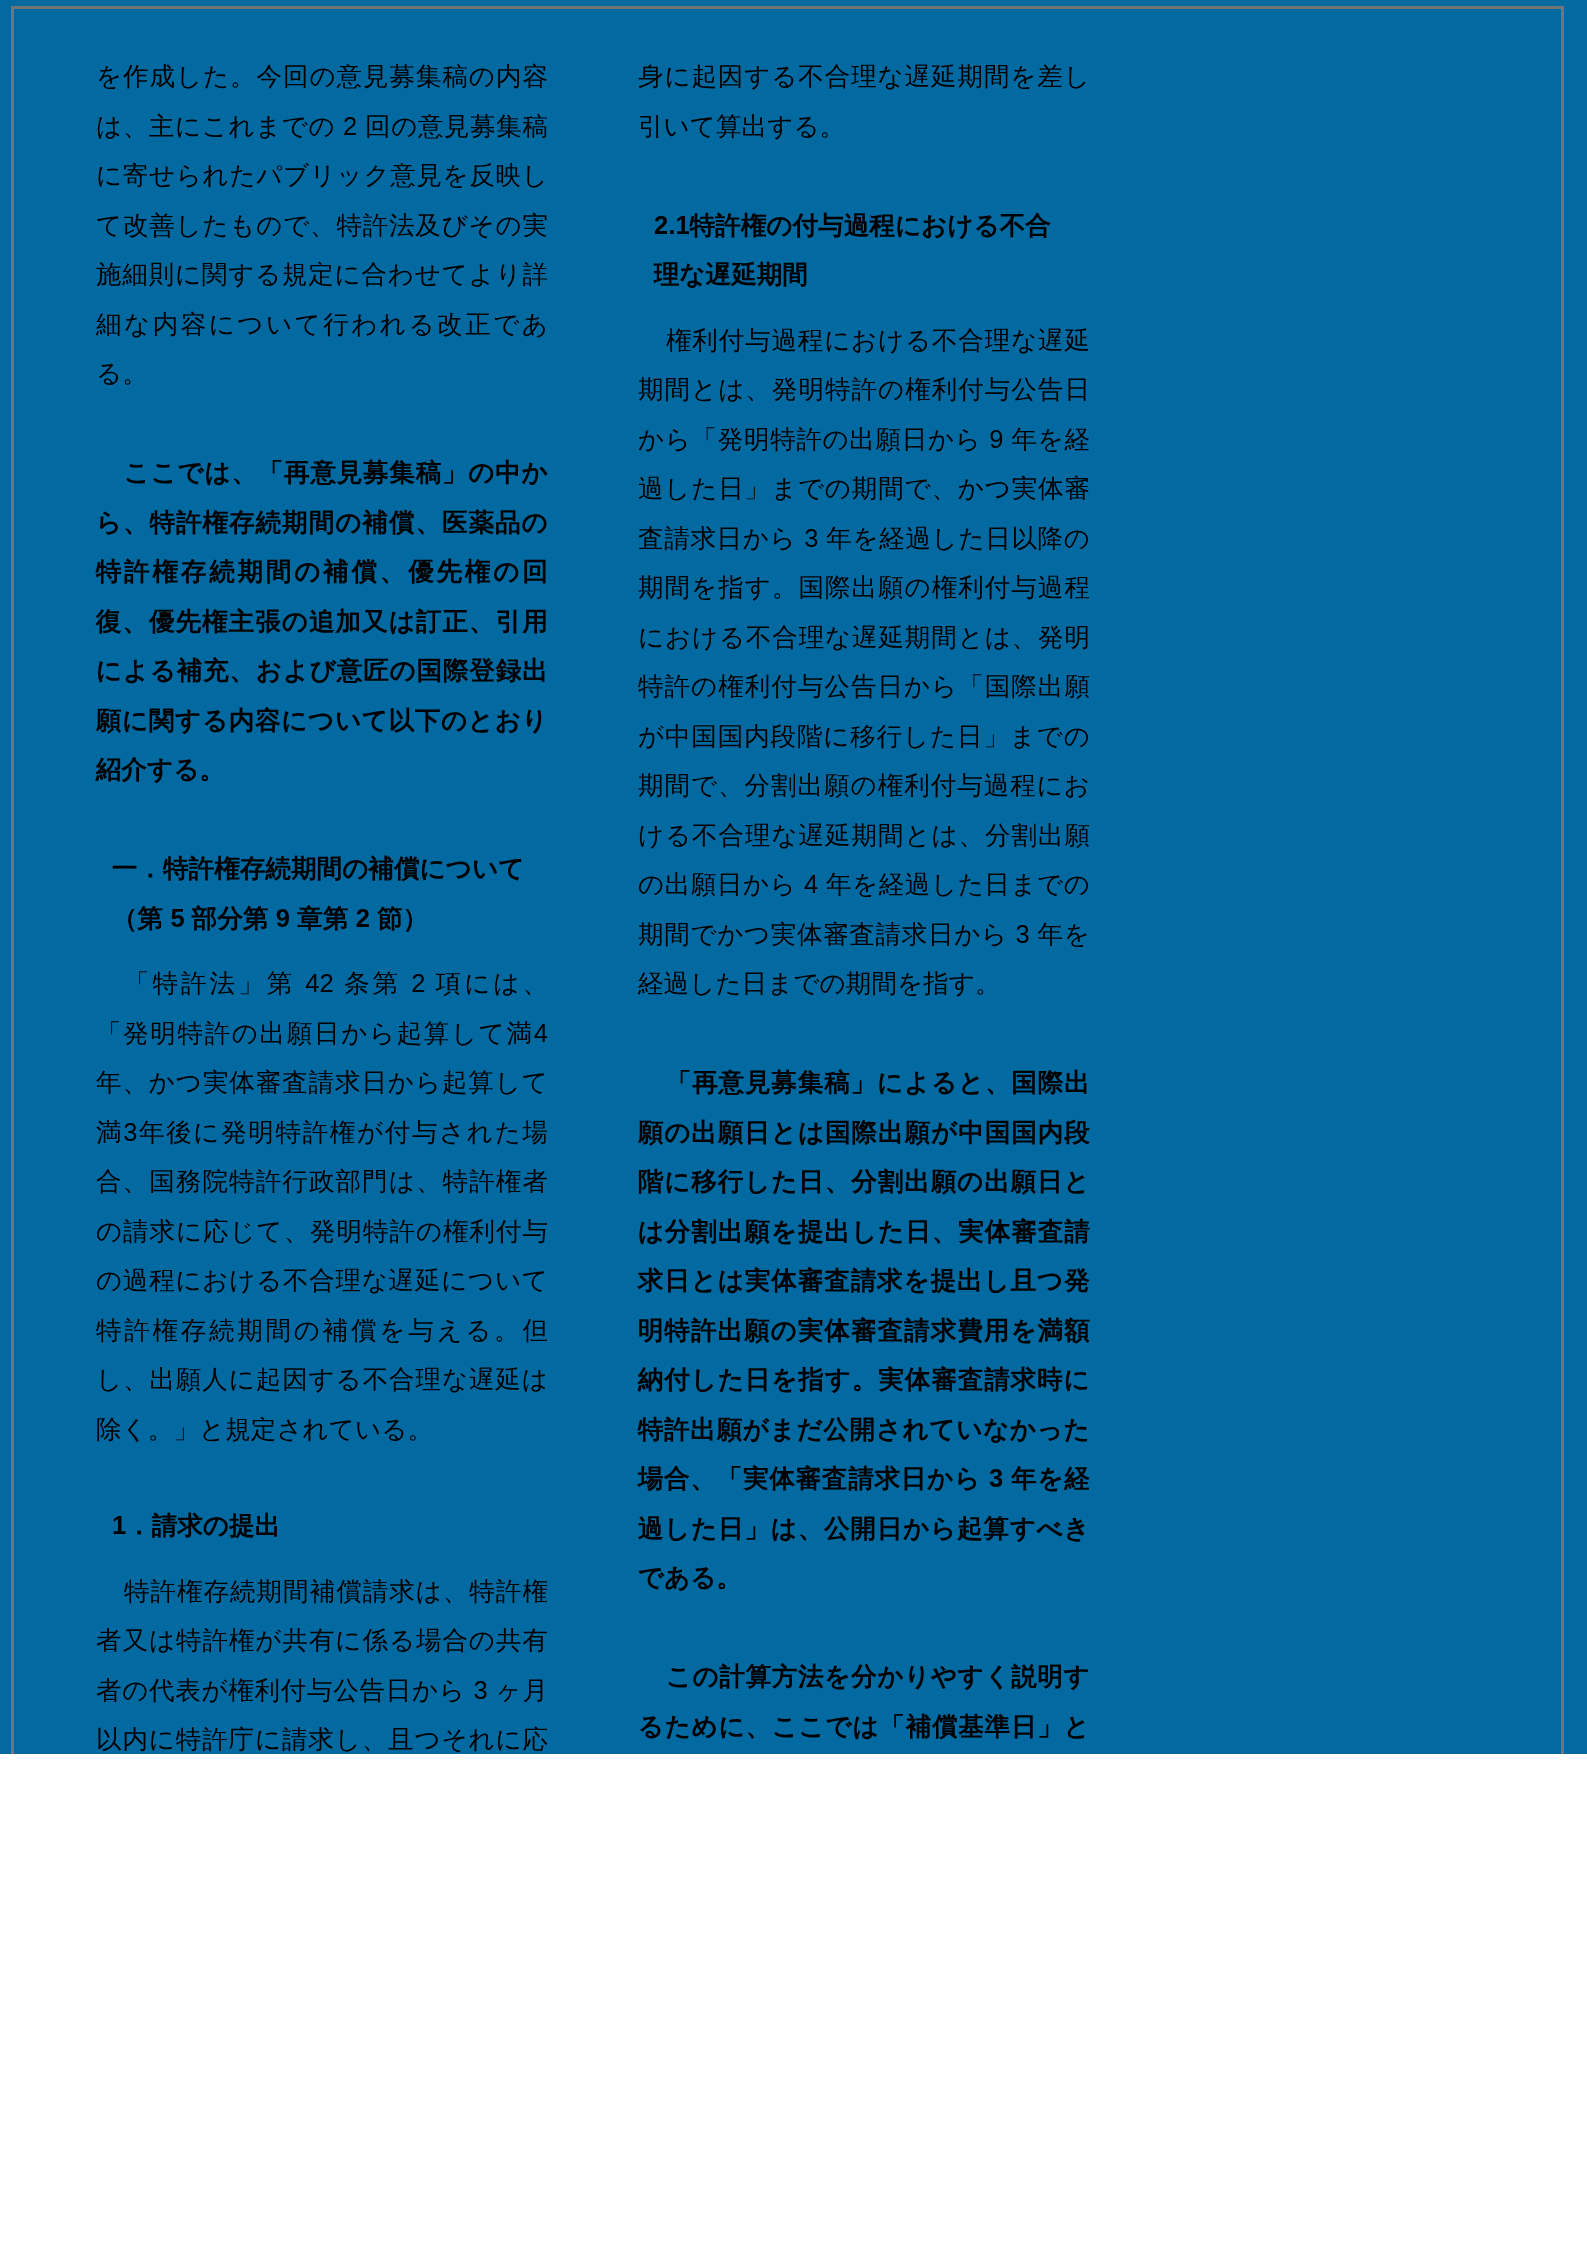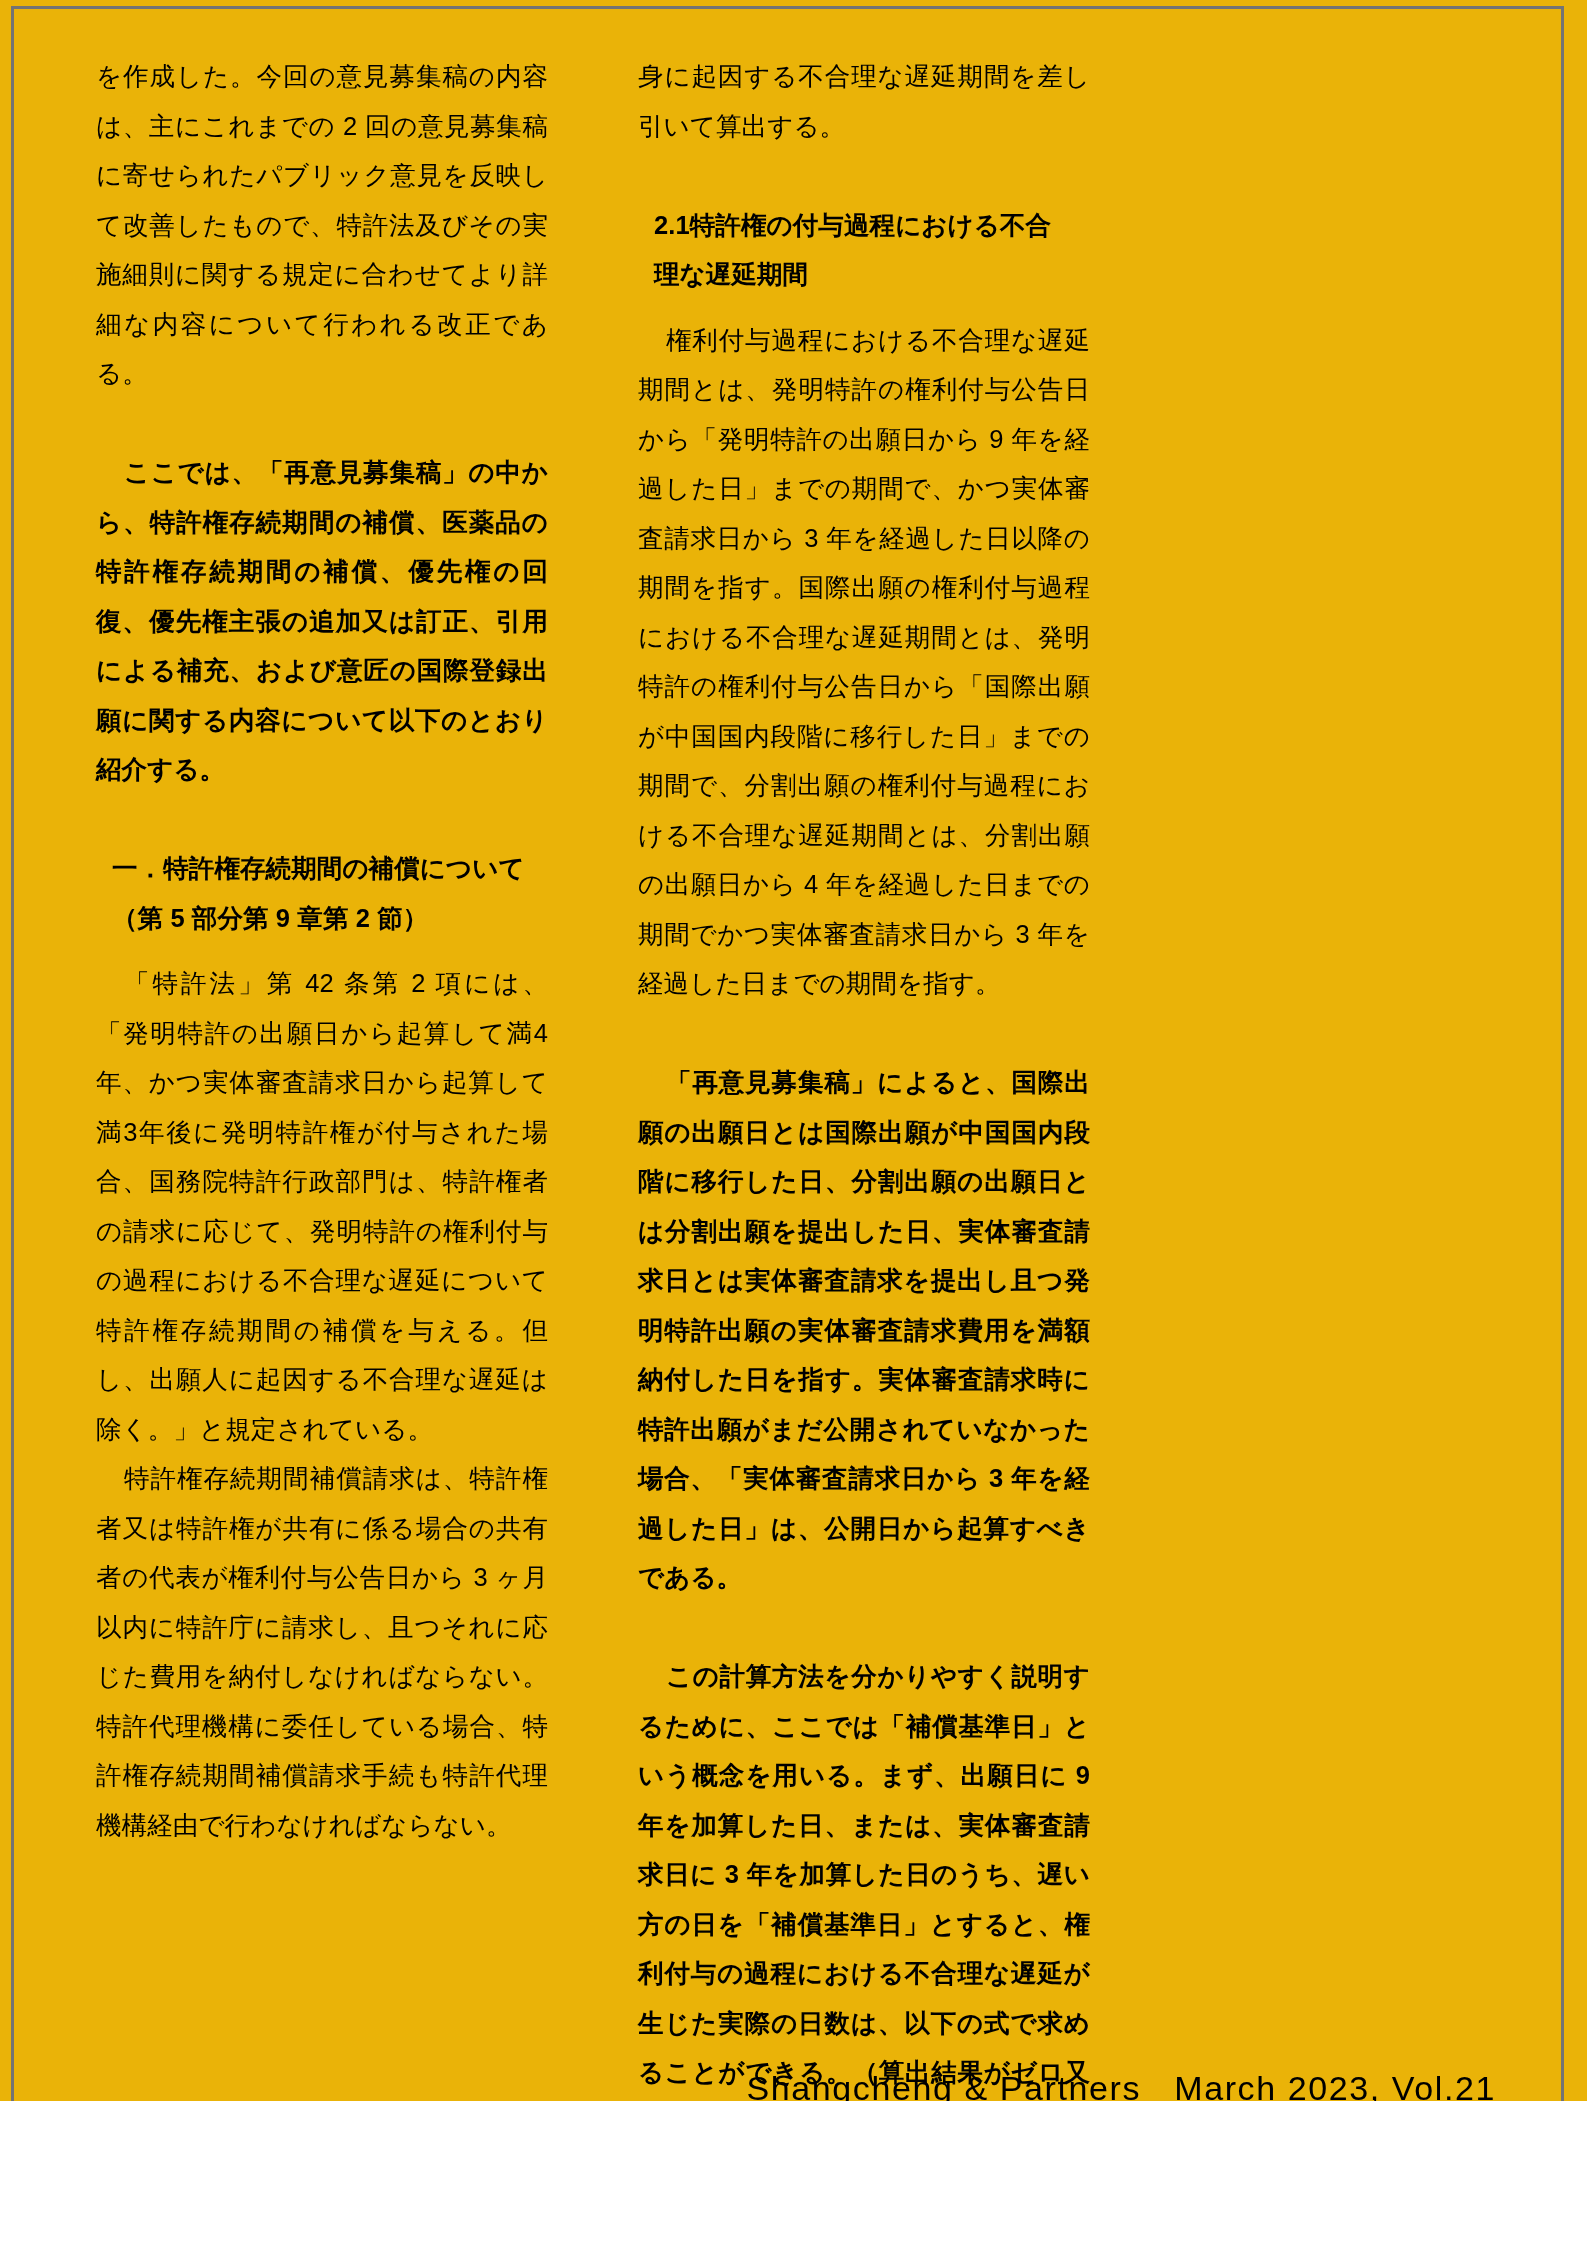--- a/index.html
+++ b/index.html
@@ -3,22 +3,22 @@
 <meta charset="utf-8">
 <style>
   html, body {
     margin: 0;
     padding: 0;
     background: #ffffff;
   }
   .page {
     position: relative;
     width: 1587px;
-    height: 2101px;
-    background: #eab308;
+    height: 1754px;
+    background: #0369a1;
     box-sizing: border-box;
     overflow: hidden;
     font-family: "Liberation Sans", "DejaVu Sans", sans-serif;
   }
   .page-frame {
     position: absolute;
     left: 11px;
     top: 6px;
     width: 1553px;
     height: 2215px;
@@ -102,20 +102,21 @@
   <div class="page-frame"></div>
 
   <div class="content">
     <div class="columns">
 
       <div class="col col-left">
         <p class="body">を作成した。今回の意見募集稿の内容は、主にこれまでの 2 回の意見募集稿に寄せられたパブリック意見を反映して改善したもので、特許法及びその実施細則に関する規定に合わせてより詳細な内容について行われる改正である。</p>
         <p class="body indent gap-before">ここでは、「再意見募集稿」の中から、特許権存続期間の補償、医薬品の特許権存続期間の補償、優先権の回復、優先権主張の追加又は訂正、引用による補充、および意匠の国際登録出願に関する内容について以下のとおり紹介する。</p>
         <h2 class="heading">一．特許権存続期間の補償について（第 5 部分第 9 章第 2 節）</h2>
         <p class="body indent">「特許法」第 42 条第 2 項には、「発明特許の出願日から起算して満4年、かつ実体審査請求日から起算して満3年後に発明特許権が付与された場合、国務院特許行政部門は、特許権者の請求に応じて、発明特許の権利付与の過程における不合理な遅延について特許権存続期間の補償を与える。但し、出願人に起因する不合理な遅延は除く。」と規定されている。</p>
+        <h3 class="subheading">1．請求の提出</h3>
         <p class="body indent">特許権存続期間補償請求は、特許権者又は特許権が共有に係る場合の共有者の代表が権利付与公告日から 3 ヶ月以内に特許庁に請求し、且つそれに応じた費用を納付しなければならない。特許代理機構に委任している場合、特許権存続期間補償請求手続も特許代理機構経由で行わなければならない。</p>
 
       </div>
 
       <div class="col col-right">
         <p class="body">身に起因する不合理な遅延期間を差し引いて算出する。</p>
         <h2 class="heading">2.1特許権の付与過程における不合理な遅延期間</h2>
         <p class="body indent">権利付与過程における不合理な遅延期間とは、発明特許の権利付与公告日から「発明特許の出願日から 9 年を経過した日」までの期間で、かつ実体審査請求日から 3 年を経過した日以降の期間を指す。国際出願の権利付与過程における不合理な遅延期間とは、発明特許の権利付与公告日から「国際出願が中国国内段階に移行した日」までの期間で、分割出願の権利付与過程における不合理な遅延期間とは、分割出願の出願日から 4 年を経過した日までの期間でかつ実体審査請求日から 3 年を経過した日までの期間を指す。</p>
         <p class="body indent gap-before">「再意見募集稿」によると、国際出願の出願日とは国際出願が中国国内段階に移行した日、分割出願の出願日とは分割出願を提出した日、実体審査請求日とは実体審査請求を提出し且つ発明特許出願の実体審査請求費用を満額納付した日を指す。実体審査請求時に特許出願がまだ公開されていなかった場合、「実体審査請求日から 3 年を経過した日」は、公開日から起算すべきである。</p>
         <p class="body indent gap-before">この計算方法を分かりやすく説明するために、ここでは「補償基準日」という概念を用いる。まず、出願日に 9 年を加算した日、または、実体審査請求日に 3 年を加算した日のうち、遅い方の日を「補償基準日」とすると、権利付与の過程における不合理な遅延が生じた実際の日数は、以下の式で求めることができる。（算出結果がゼロ又はマイナスの場合は、特許権存続期間の補償は与えられない。）</p>

